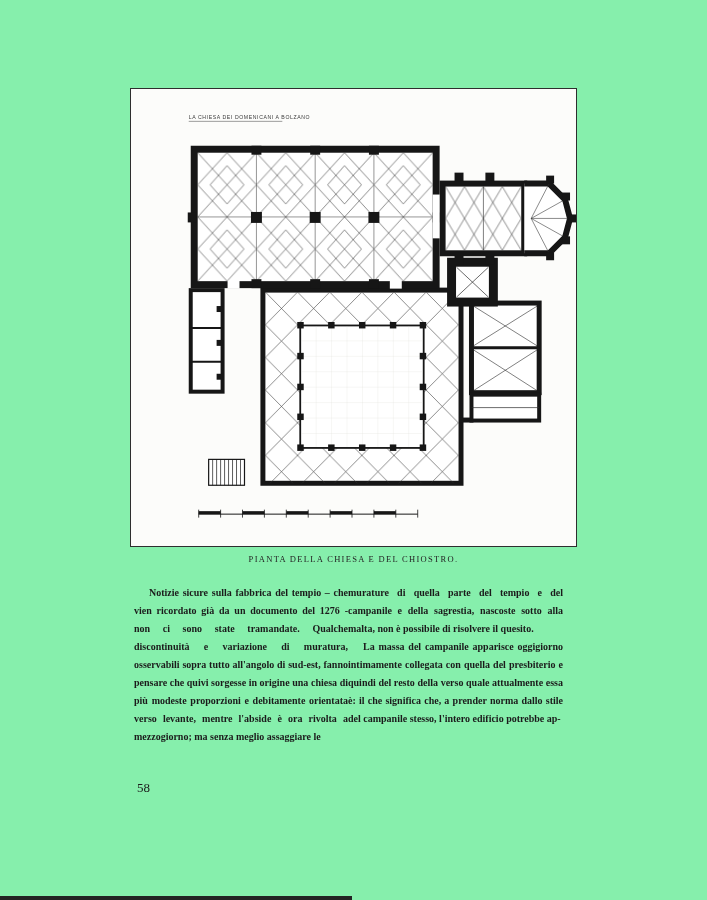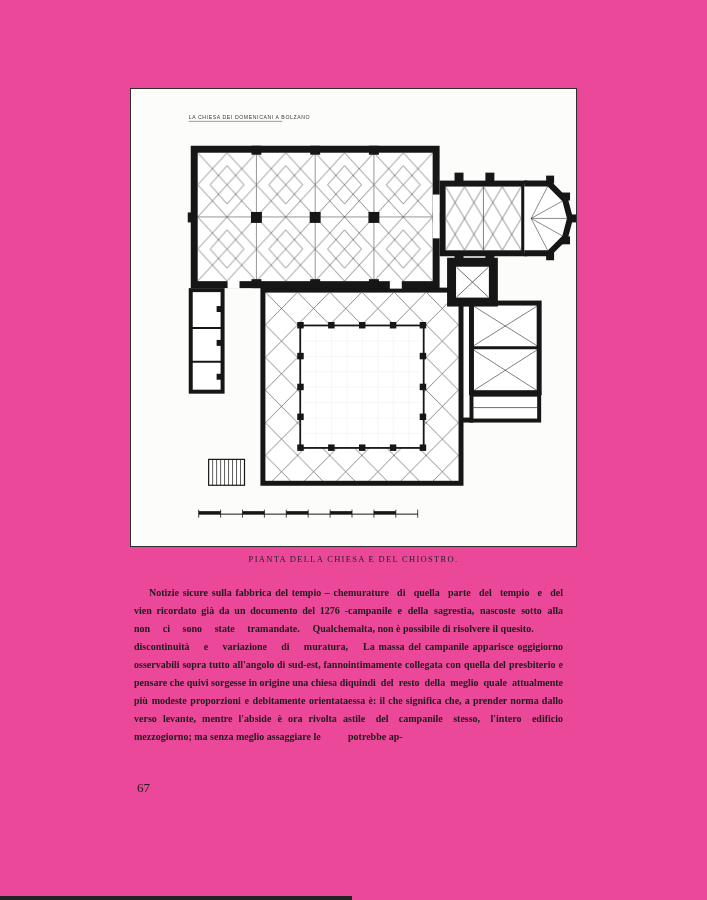--- a/index.html
+++ b/index.html
@@ -1,19 +1,19 @@
 <!DOCTYPE html>
 <html><head>
 <meta charset="utf-8">
 <style>
   * { margin:0; padding:0; box-sizing:border-box; }
   html,body { background:#e9e9e7; }
   .page {
     position:relative; width:707px; height:900px; margin:0 auto;
-    background:#ec4899; color:#1c1c1c;
+    background:#86efac; color:#1c1c1c;
     font-family:"Liberation Serif", serif; overflow:hidden;
   }
   .plate {
     position:absolute; left:130px; top:88px; width:447px; height:459px;
     border:1px solid #2e2e2e; background:#fcfcfa;
   }
   .plate svg { display:block; width:100%; height:100%; }
   .caption {
     position:absolute; left:130px; top:554px; width:447px;
     text-align:center; font-size:8.5px; letter-spacing:1.3px; color:#242424;
@@ -177,19 +177,19 @@
   </div>
 
   <div class="caption">PIANTA DELLA CHIESA E DEL CHIOSTRO.</div>
 
   <div class="col col-left">
       <p class="para indent">Notizie sicure sulla fabbrica del tempio – che vien ricordato già da un documento del 1276 - non ci sono state tramandate. Qualche discontinuità e variazione di muratura, osservabili sopra tutto all'angolo di sud-est, fanno pensare che quivi sorgesse in origine una chiesa di più modeste proporzioni e debitamente orientata verso levante, mentre l'abside è ora rivolta a mezzogiorno; ma senza meglio assaggiare le</p>
     </div>
 
   <div class="col col-right">
       <p class="para">murature di quella parte del tempio e del campanile e della sagrestia, nascoste sotto alla malta, non è possibile di risolvere il quesito.</p>
-      <p class="para indent">La massa del campanile apparisce oggigiorno intimamente collegata con quella del presbiterio e quindi del resto della meglio quale attualmente essa è: il che significa che, a prender norma dallo stile del campanile stesso, l'intero edificio potrebbe ap-</p>
+      <p class="para indent">La massa del campanile apparisce oggigiorno intimamente collegata con quella del presbiterio e quindi del resto della verso quale attualmente essa è: il che significa che, a prender norma dallo stile del campanile stesso, l'intero edificio potrebbe ap-</p>
     </div>
 
-  <div class="pageno">67</div>
+  <div class="pageno">58</div>
 
   <div class="scan-edge"></div>
 </div>
 
 </body></html>

